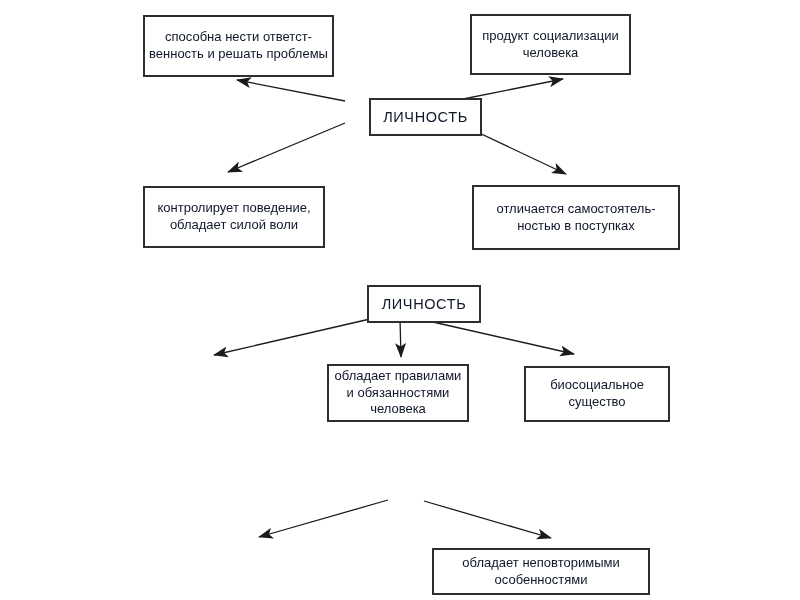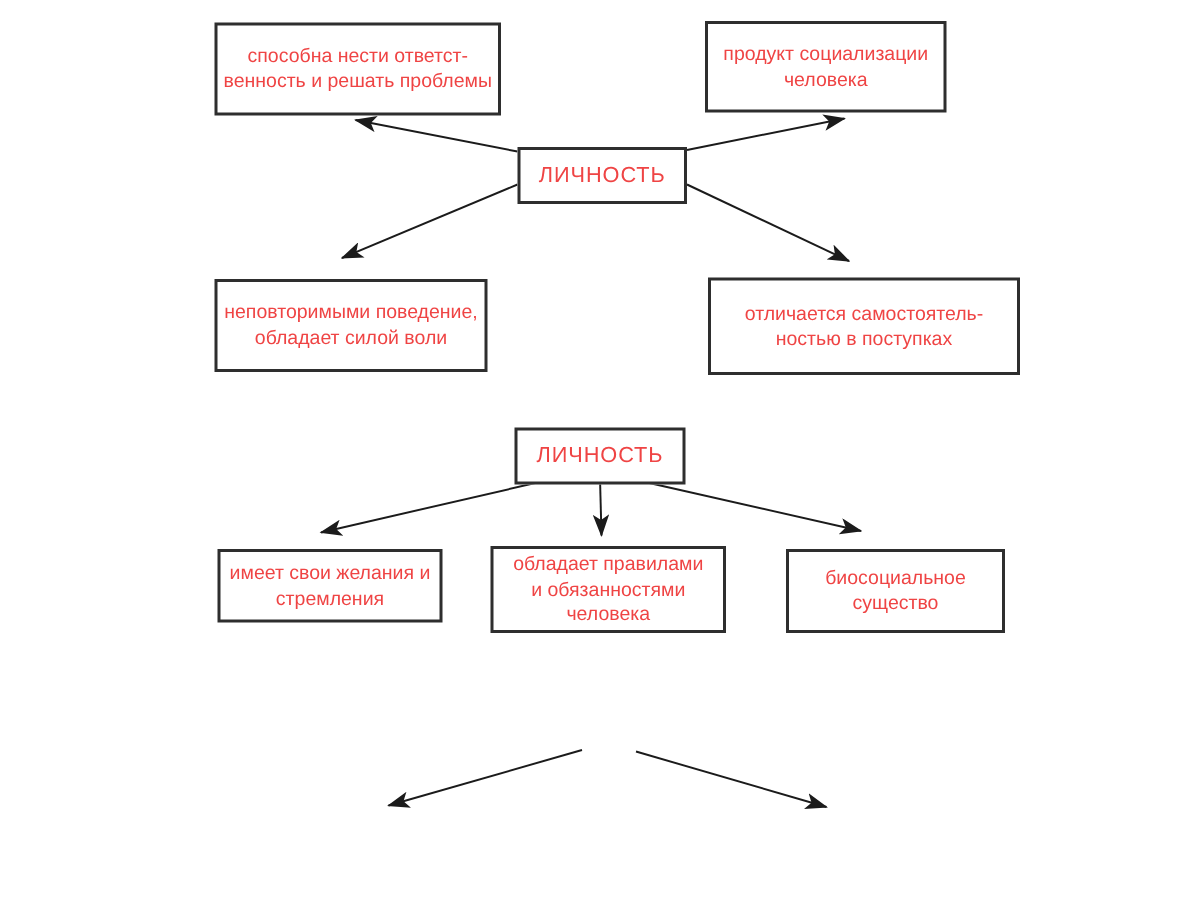--- a/index.html
+++ b/index.html
@@ -26,38 +26,39 @@
     box-sizing: border-box;
     background: #ffffff;
     border: 2px solid #2e2e2e;
     display: flex;
     align-items: center;
     justify-content: center;
     text-align: center;
     white-space: pre-line;
     font-size: 13px;
     line-height: 1.3;
-    color: #ef4444;
+    color: #0f172a;
     padding: 17px 4px;
     z-index: 2;
   }
   .concept-header {
     font-size: 14.5px;
     letter-spacing: 0.6px;
+    margin-left: 24px;
   }
   
   #n-lichnost      { left: 345px; top:  98px; width: 113px; height: 34px; }
   #n-l-branch0     { left: 143px; top:  15px; width: 191px; height: 62px; }
   #n-l-branch1     { left: 470px; top:  14px; width: 161px; height: 61px; }
   #n-l-branch2     { left: 143px; top: 186px; width: 182px; height: 62px; }
   #n-l-branch3     { left: 472px; top: 185px; width: 208px; height: 65px; }
   
   #n-chelovek      { left: 343px; top: 285px; width: 114px; height: 33px; }
   #n-c-branch0     { left: 145px; top: 366px; width: 150px; height: 49px; }
-  #n-c-branch1     { left: 327px; top: 364px; width: 157px; height: 58px; }
+  #n-c-branch1     { left: 327px; top: 364px; width: 142px; height: 58px; }
   #n-c-branch2     { left: 512px; top: 366px; width: 146px; height: 56px; margin-left: 12px; }
   
   #n-individ       { left: 313px; top: 464px; width: 180px; height: 34px; }
   #n-i-branch0     { left: 148px; top: 548px; width: 219px; height: 47px; }
   #n-i-branch1     { left: 432px; top: 548px; width: 218px; height: 47px; }
 </style>
 </head>
 <body>
 
 <div id="canvas">
@@ -82,28 +83,28 @@
       <line x1="388" y1="500" x2="259" y2="537" marker-end="url(#ah)"></line>
       <line x1="424" y1="501" x2="551" y2="538" marker-end="url(#ah)"></line>
     </g>
   </svg>
 
   <div class="node concept-header" id="n-lichnost">ЛИЧНОСТЬ</div>
   <div class="node" id="n-l-branch0">способна нести ответст-
 венность и решать проблемы</div>
   <div class="node" id="n-l-branch1">продукт социализации
 человека</div>
-  <div class="node" id="n-l-branch2">неповторимыми поведение,
+  <div class="node" id="n-l-branch2">контролирует поведение,
 обладает силой воли</div>
   <div class="node" id="n-l-branch3">отличается самостоятель-
 ностью в поступках</div>
 
   <div class="node concept-header" id="n-chelovek">ЛИЧНОСТЬ</div>
-  <div class="node" id="n-c-branch0">имеет свои желания и
-стремления</div>
   <div class="node" id="n-c-branch1">обладает правилами
 и обязанностями
 человека</div>
   <div class="node" id="n-c-branch2">биосоциальное
 существо</div>
 
+  <div class="node" id="n-i-branch1">обладает неповторимыми
+особенностями</div>
 
 </div>
 
 </body></html>

